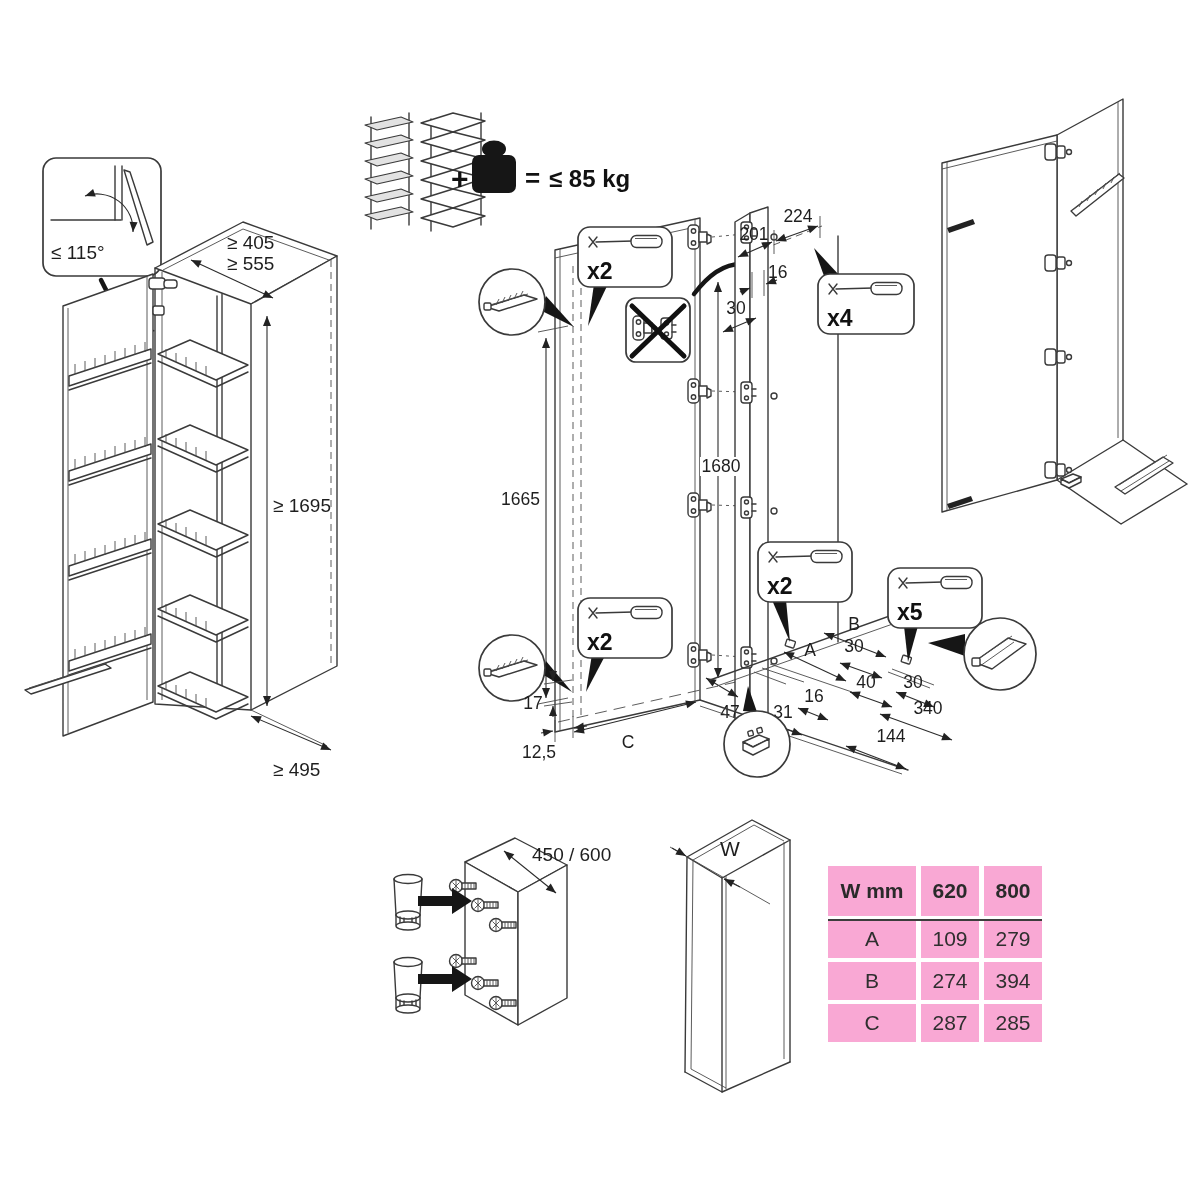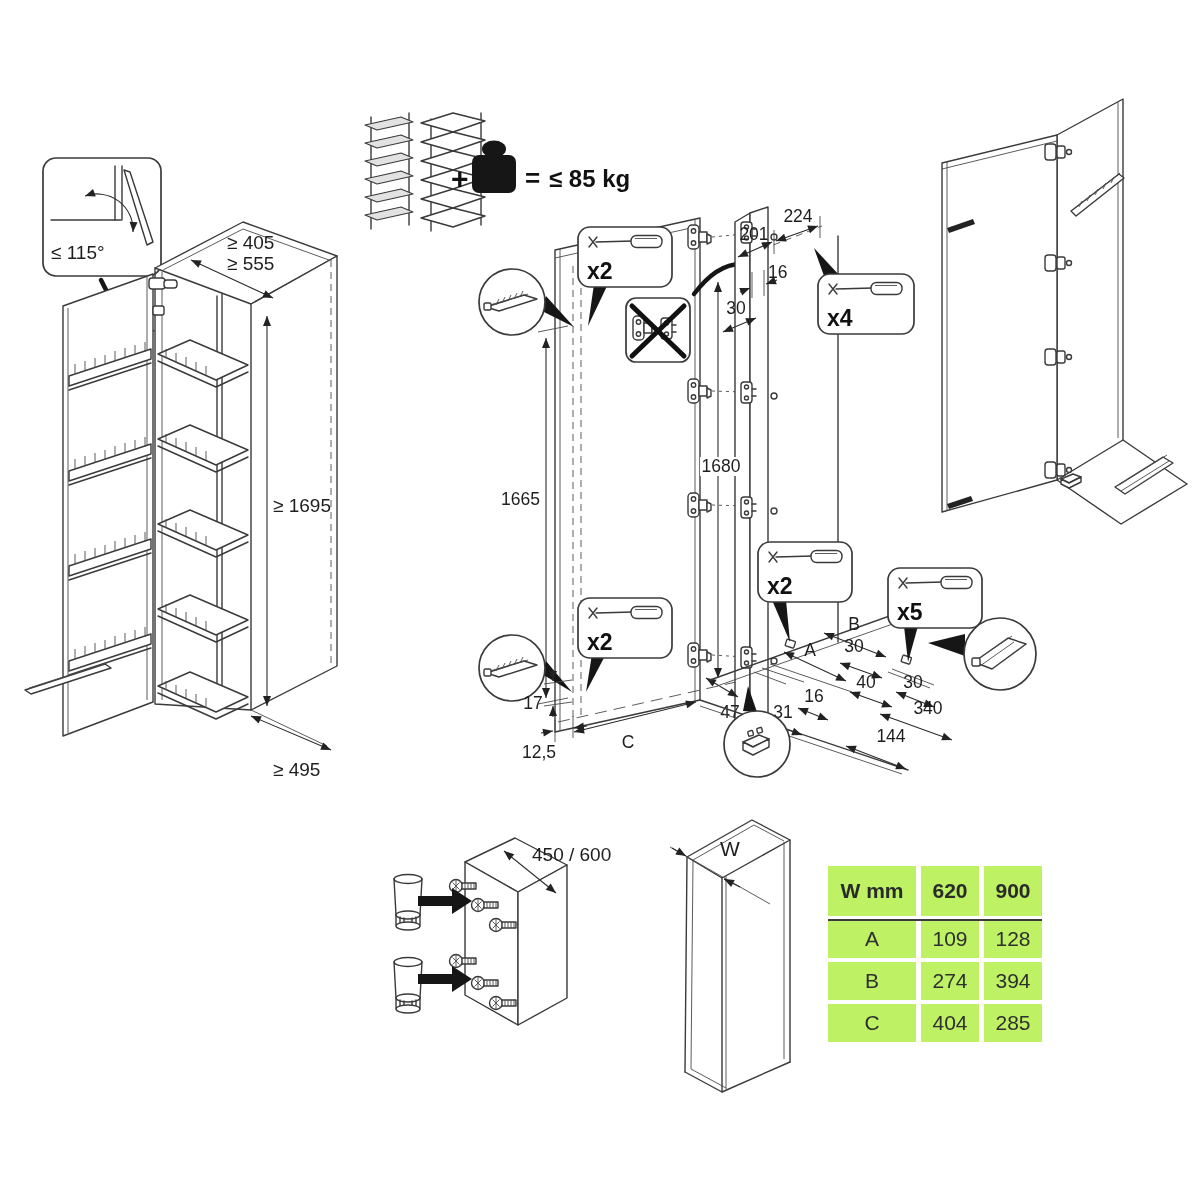--- a/index.html
+++ b/index.html
@@ -17,21 +17,21 @@
   .dash{stroke-dasharray:7 5;}
   .ldash{stroke-dasharray:12 7;}
   .sdash{stroke-dasharray:3 4;}
   .dim{fill:none;stroke:#2c2c2c;stroke-width:1.1;}
   .box{fill:#ffffff;stroke:#3a3a3a;stroke-width:1.7;}
   .blk{fill:#161616;stroke:none;}
   .thick{fill:none;stroke:#161616;stroke-width:4.5;stroke-linecap:round;}
   
   .sizetable{position:absolute;left:828px;top:866px;width:214px;display:grid;
     grid-template-columns:88px 58px 58px;grid-auto-rows:auto;column-gap:5px;row-gap:4px;}
-  .tcell{background:#bef264;color:#2f2f2f;font-size:21px;display:flex;align-items:center;
+  .tcell{background:#f9a8d4;color:#2f2f2f;font-size:21px;display:flex;align-items:center;
     justify-content:center;height:38px;}
   .tcell.th{font-weight:bold;height:50px;color:#2a2a2a;}
   .hdrline{position:absolute;left:0;top:53px;width:214px;height:2px;background:#3c3c3c;}
 </style>
 </head>
 <body>
 
 <div class="canvas">
 
   <svg class="part" width="0" height="0" style="left:0;top:0">
@@ -434,30 +434,30 @@
     </g>
     <path class="lnthin" d="M10,35 L110,92"></path>
     <path class="dim" marker-end="url(#arrE)" d="M12,36 L26,44"></path>
     <path class="dim" marker-end="url(#arrE)" d="M80,75 L64,67"></path>
     <text class="lblB" style="font-size:21px" text-anchor="middle" x="70" y="44">W</text>
   </svg>
 
   <div class="sizetable">
     <div class="tcell th">W mm</div>
     <div class="tcell th">620</div>
-    <div class="tcell th">900</div>
+    <div class="tcell th">800</div>
 
     <div class="tcell">A</div>
     <div class="tcell">109</div>
-    <div class="tcell">128</div>
+    <div class="tcell">279</div>
 
     <div class="tcell">B</div>
     <div class="tcell">274</div>
     <div class="tcell">394</div>
 
     <div class="tcell">C</div>
-    <div class="tcell">404</div>
+    <div class="tcell">287</div>
     <div class="tcell">285</div>
 
     <div class="hdrline"></div>
   </div>
 
 </div>
 
 </body></html>

